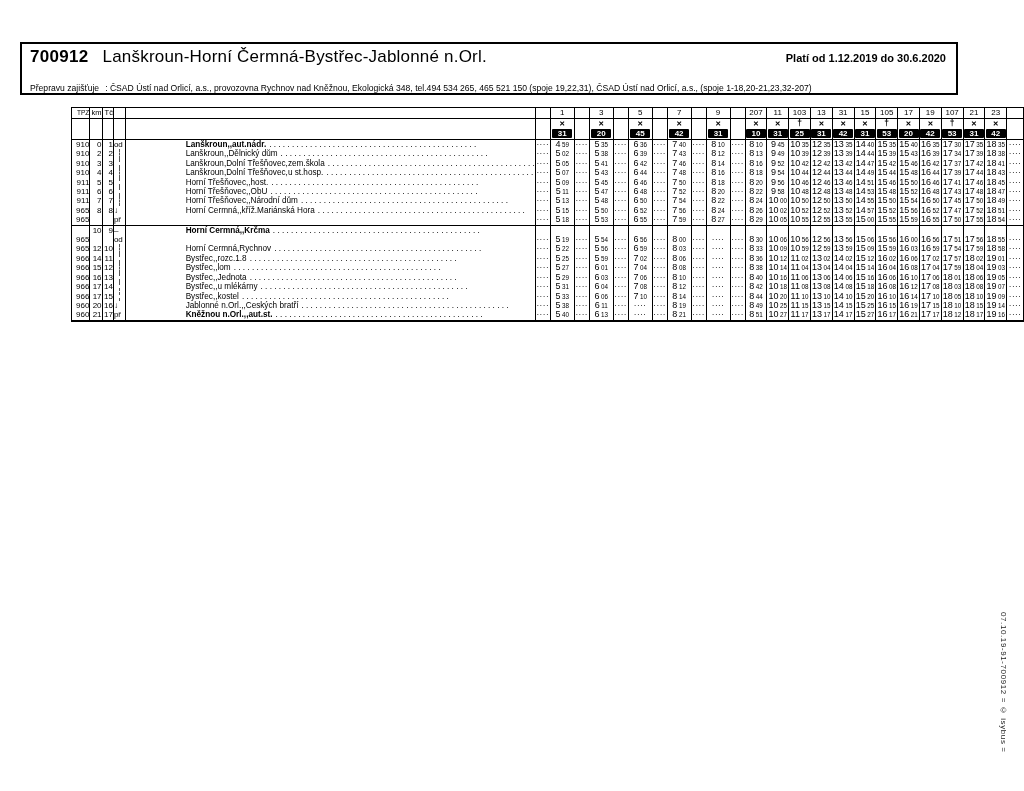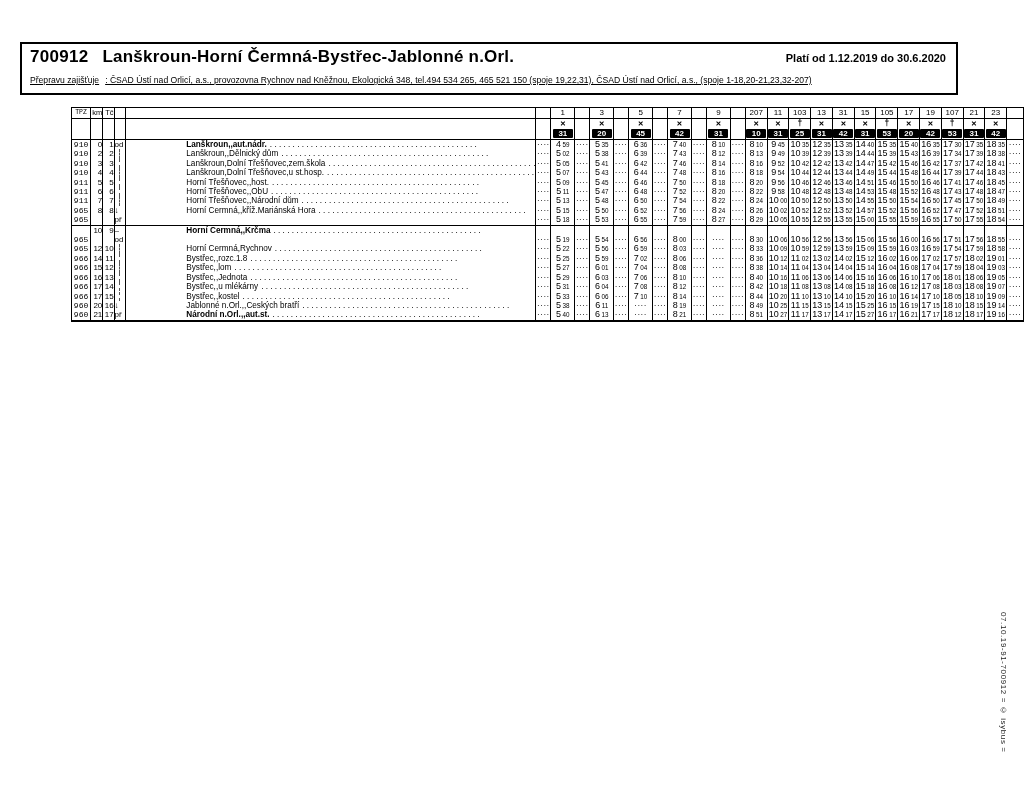--- a/index.html
+++ b/index.html
@@ -4,42 +4,42 @@
 <style>
   html,body { margin:0; padding:0; width:1024px; height:791px; overflow:hidden;
               background:#fff; color:#000; font-family:"Liberation Sans", sans-serif; }
   #page { position:relative; width:1024px; height:791px; background:#fff; }
 
   
   .title-box { position:absolute; left:20px; top:42px; width:938px; height:53px;
                border:2px solid #000; box-sizing:border-box; padding:3px 10px 0 8px; }
   .title-row { display:flex; justify-content:space-between; align-items:baseline; }
   .line-no   { font-size:17px; font-weight:bold; letter-spacing:0.3px; }
-  .route     { font-size:17px; font-weight:bold; margin-left:14px; letter-spacing:0.2px; }
+  .route     { font-size:17px; font-weight:normal; margin-left:14px; letter-spacing:0.2px; }
   .validity  { font-size:11px; font-weight:bold; white-space:nowrap; }
-  .operator-row { margin-top:8px; font-size:8.6px; white-space:nowrap;text-decoration:underline; }
+  .operator-row { margin-top:16px; font-size:8.6px; white-space:nowrap; }
   .operator-label { margin-right:6px; }
 
   
   table.tt { position:absolute; left:28px; top:107px; border-collapse:collapse;
              table-layout:fixed;margin-left:43px; }
   table.tt td { padding:0; margin:0; box-sizing:border-box; overflow:hidden;
                 white-space:nowrap; height:9.4px; line-height:9.4px;
                 border-left:1px solid #000; font-size:8px; vertical-align:middle; }
   td.stn  { border-left:none; }
   td.trail{ border-right:1px solid #000; }
   td.thick{ border-left:1.6px solid #000; }
 
   tr.hr1 td { border-top:1px solid #000; border-bottom:1px solid #000; height:10px; line-height:10px; }
   tr.hr2 td { height:8.5px; line-height:8.5px; }
   tr.hr3 td { border-bottom:1px solid #000; height:11px; line-height:11px; }
   tr.brk td { border-top:1px solid #000; }
   tr.lastrow td { border-bottom:2px solid #000; }
 
-  td.tpz { text-align:center; font-size:8px;font-family:Liberation Mono, monospace; }
+  td.tpz { text-align:right; font-size:8px; }
   td.km , td.tc { text-align:right; padding-right:2px; font-size:8px; }
   td.lbl { font-size:7.5px; }
   .vdash { width:0; height:9.4px; margin:0 auto; border-left:1px dashed #555; }
 
   td.stn .wrap { display:flex; align-items:baseline; padding-left:22px; }
   .stname { font-size:8.2px;padding-left:38px; }
   .bold .stname { font-weight:bold; }
   .leader { flex:1; overflow:hidden; font-size:8.2px; color:#000; padding-left:3px; }
   .leader::after { content:". . . . . . . . . . . . . . . . . . . . . . . . . . . . . . . . . . . . . . . . . . . . . ."; }
 
@@ -902,21 +902,21 @@
           <td class="time"><span class="hr">19</span><span class="mn">14</span></td>
           <td class="trail dots">····</td>
         </tr>
         <tr class="lastrow">
           <td class="tpz">960</td>
           <td class="km">21</td>
           <td class="tc">17</td>
           <td class="lbl">př</td>
           <td class="stn bold">
             <div class="wrap">
-              <span class="stname">Národní n.Orl.,,aut.st.</span>
+              <span class="stname">Kněžnou n.Orl.,,aut.st.</span>
               <span class="leader"></span>
             </div>
           </td>
           <td class="thick dots">····</td>
           <td class="time"><span class="hr">5</span><span class="mn">40</span></td>
           <td class="dots">····</td>
           <td class="time"><span class="hr">6</span><span class="mn">13</span></td>
           <td class="dots">····</td>
           <td class="nodata">····</td>
           <td class="dots">····</td>

